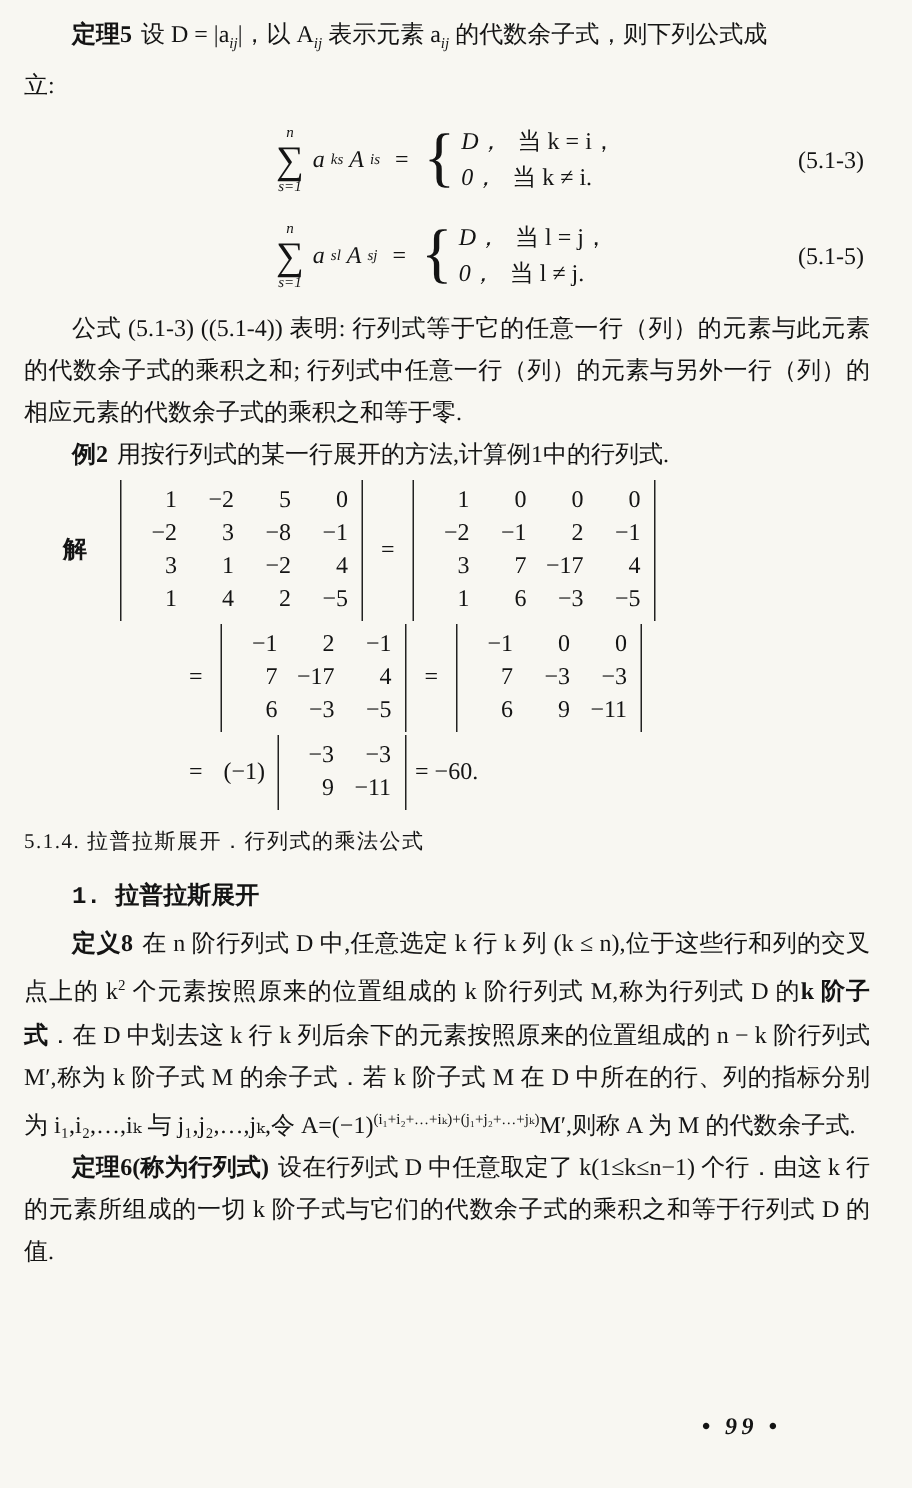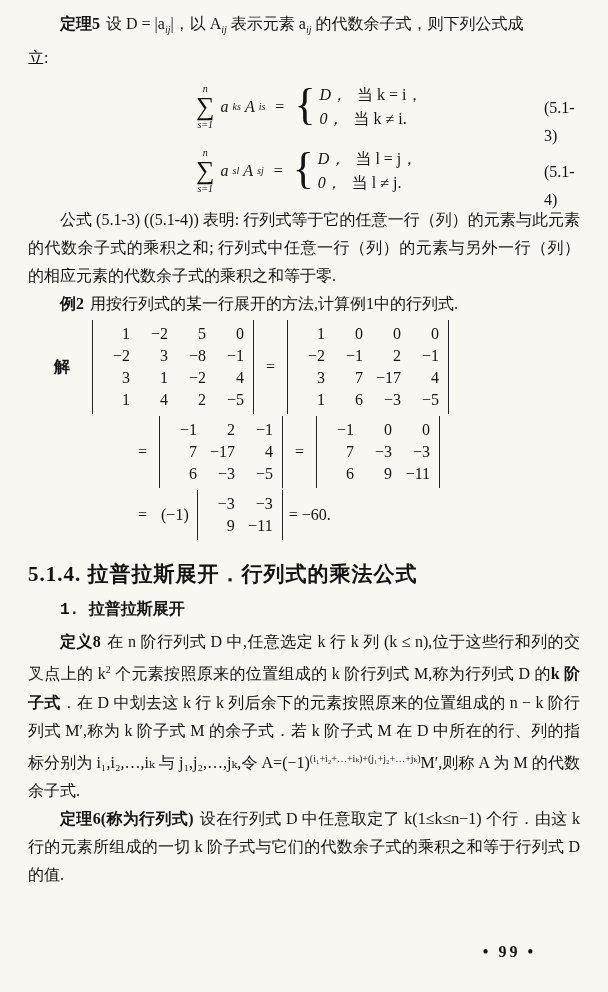--- a/index.html
+++ b/index.html
@@ -2,21 +2,21 @@
 <html><head>
 <meta charset="utf-8">
 <style>
   html,body{margin:0;padding:0;}
   body{
     width:608px;height:992px;overflow:hidden;position:relative;
     background:#f8f7f2;color:#141414;
     font-family:"Liberation Serif","DejaVu Serif",serif;
     font-size:16px;line-height:28px;
   }
-  .page{padding:10px 28px 0 28px;box-sizing:border-box;}
+  .page{padding:10px 28px 0 16px;box-sizing:border-box;}
   .para{margin:0;text-align:justify;}
   .indent{text-indent:2em;}
   .lbl{font-weight:bold;margin-right:6px;}
   sub{font-size:10px;font-style:italic;}
   sup{font-size:10px;}
   .mi{font-style:italic;}
   
   .formula{
     display:flex;align-items:center;gap:4px;
     margin:6px 0 6px 168px;position:relative;height:58px;
@@ -36,23 +36,23 @@
   .mathline.l2,.mathline.l3{margin-left:104px;}
   .det{
     display:inline-grid;column-gap:10px;line-height:22px;
     border-left:1.3px solid #222;border-right:1.3px solid #222;
     padding:3px 9px;
   }
   .det .mcell{text-align:right;min-width:28px;}
   .solve-lbl{margin-right:16px;margin-left:26px;}
   .coeff{margin:0 2px;}
   
-  .section-title{font-size:21px;font-weight:700;margin:20px 0 8px 0;letter-spacing:1px;}
+  .section-title{font-size:14px;font-weight:400;margin:8px 0 8px 0;letter-spacing:1px;}
   .subhead{font-weight:bold;margin:4px 0;text-indent:2em;font-family:Liberation Mono, monospace;}
-  .pagenum{position:absolute;right:72px;top:938px;letter-spacing:3px;font-weight:bold;}
+  .pagenum{position:absolute;right:87px;top:938px;letter-spacing:3px;font-weight:bold;font-style:italic;}
 </style>
 </head>
 <body>
 
 <div class="page">
 
   <p class="para indent">
     <b class="lbl">定理5</b><span>设 D = |a</span><sub>ij</sub><span>|，以 A</span><sub>ij</sub><span> 表示元素 a</span><sub>ij</sub><span> 的代数余子式，则下列公式成</span>
   </p>
   <p class="para">立:</p>
@@ -97,21 +97,21 @@
     <span class="cases">
       <span class="case-row">
           <span class="case-val">D，</span>
           <span>当 l = j，</span>
         </span>
       <span class="case-row">
           <span class="case-val">0，</span>
           <span>当 l ≠ j.</span>
         </span>
     </span>
-    <span class="eqnum">(5.1-4)</span>
+    <span class="eqnum">(5.1-5)</span>
   </div>
 
   <p class="para indent">公式 (5.1-3) ((5.1-4)) 表明: 行列式等于它的任意一行（列）的元素与此元素的代数余子式的乘积之和; 行列式中任意一行（列）的元素与另外一行（列）的相应元素的代数余子式的乘积之和等于零.</p>
 
   <p class="para indent">
     <b class="lbl">例2</b><span>用按行列式的某一行展开的方法,计算例1中的行列式.</span>
   </p>
 
   <div class="mathline">
     <b class="lbl solve-lbl">解</b>

